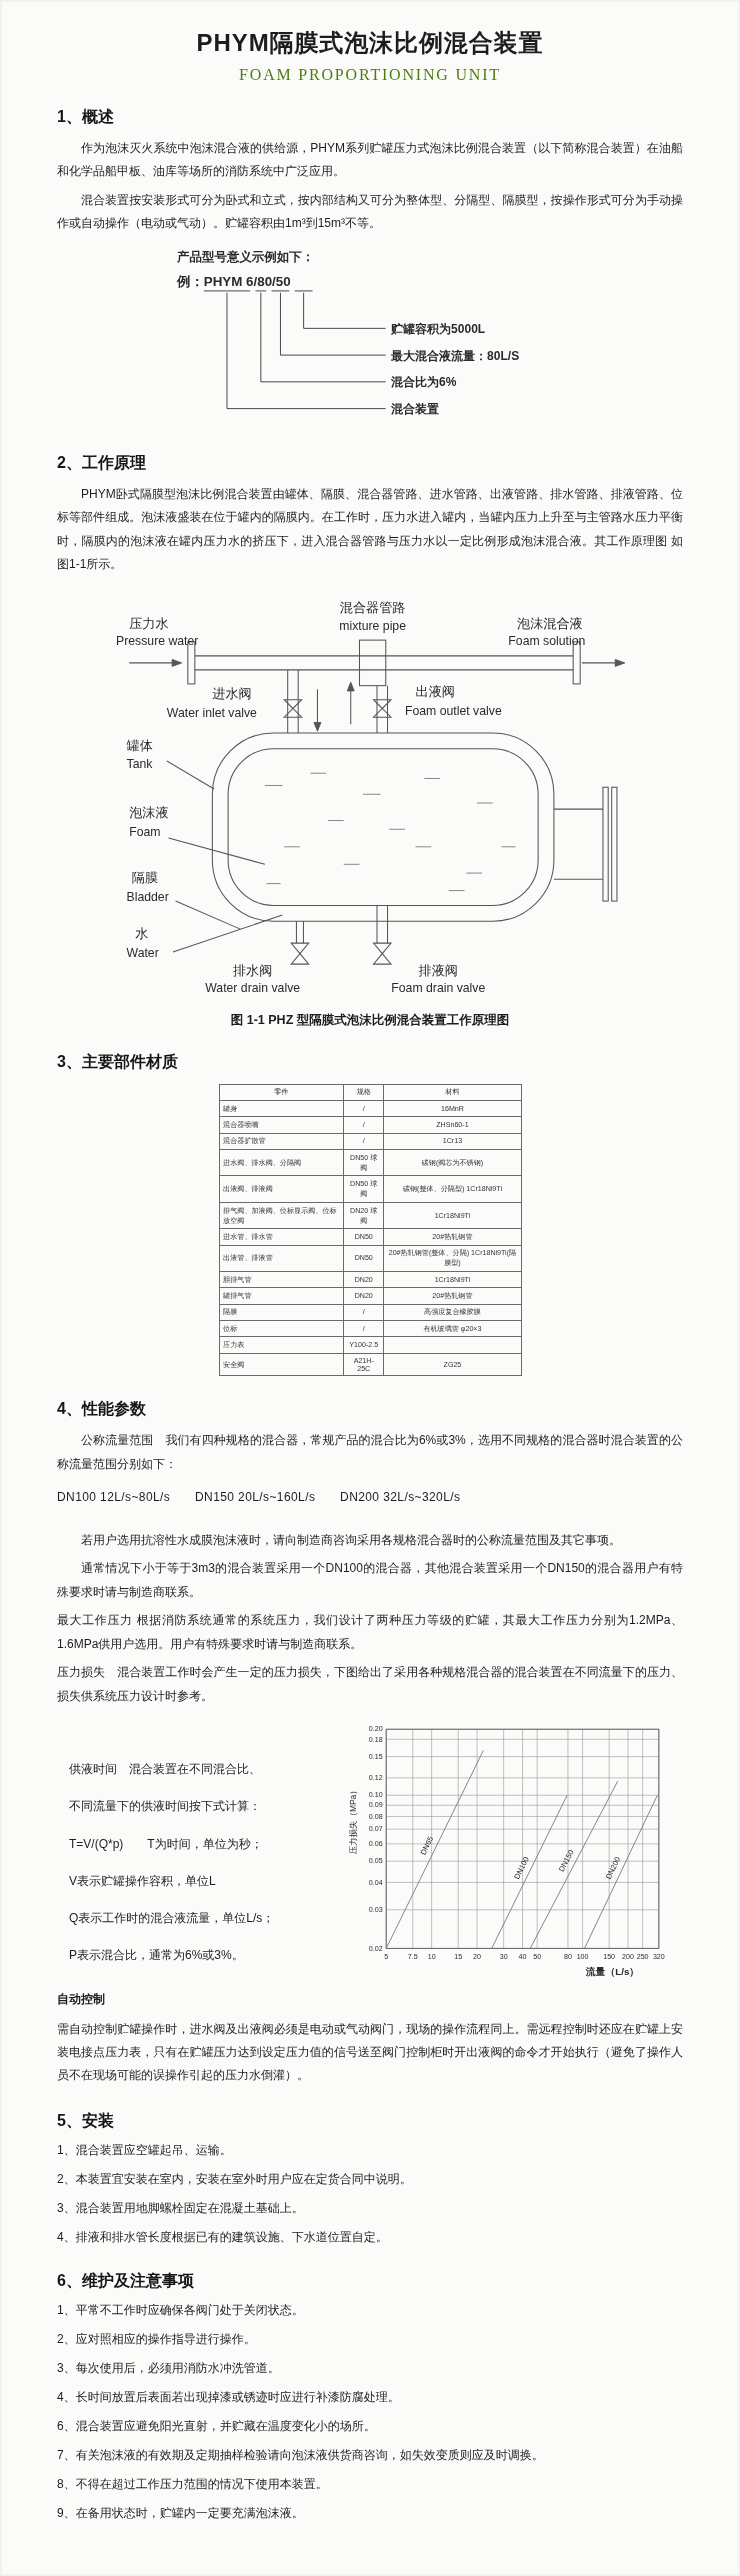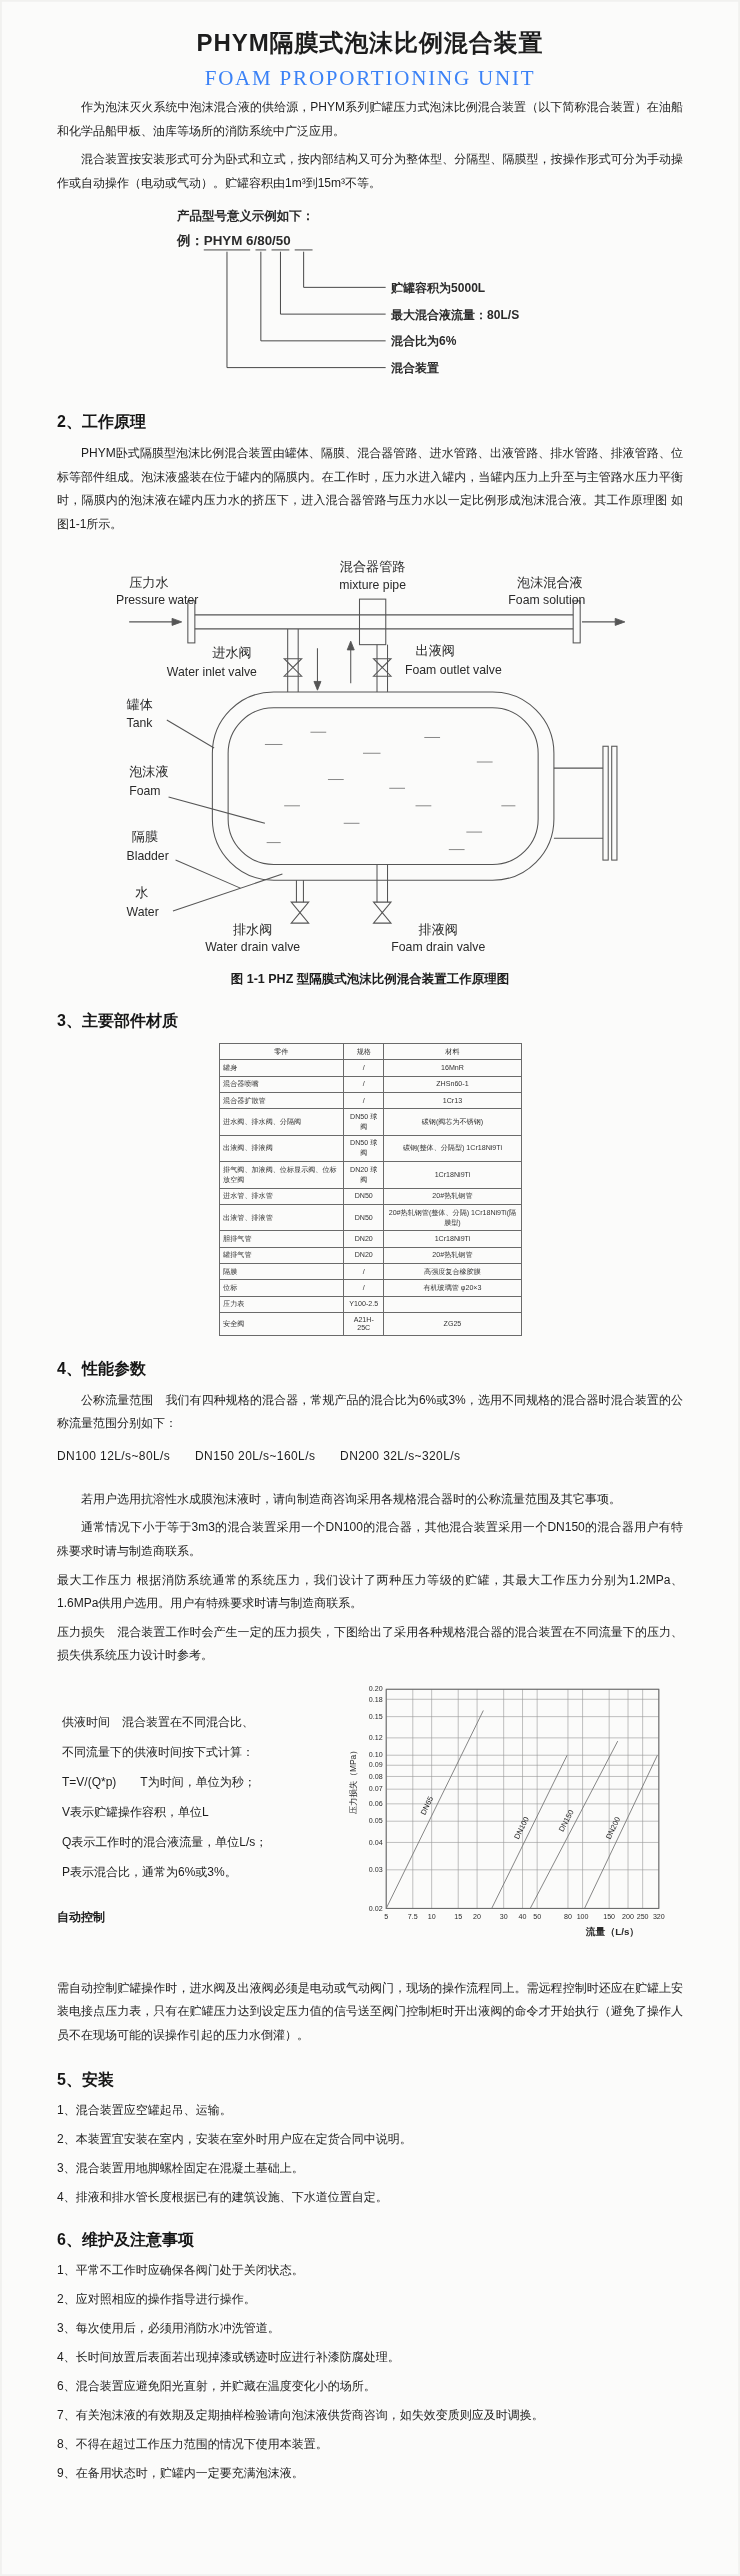--- a/index.html
+++ b/index.html
@@ -4,47 +4,48 @@
 <style>
   html,body{margin:0;padding:0;background:#efefed;}
   .page{
     width:740px;min-height:2576px;margin:0 auto;background:#fbfbfa;
     box-sizing:border-box;padding:14.3px 57px 36px 57px;
     font-family:"Liberation Sans","DejaVu Sans",sans-serif;
     color:#1d1d1d;position:relative;
     box-shadow:inset 0 0 0 1.8px #f1f1ef;
   }
   .doc-title{text-align:center;font-size:24px;font-weight:bold;letter-spacing:0.9px;margin-top:12.5px;}
-  .doc-subtitle{text-align:center;font-size:21px;font-family:"Liberation Serif","DejaVu Serif",serif;letter-spacing:1.8px;margin-top:7.1px;color:#3b82f6;}
+  .doc-subtitle{text-align:center;font-size:16px;font-family:"Liberation Serif","DejaVu Serif",serif;letter-spacing:1.8px;margin-top:7.1px;color:#4d7c0f;}
   h2.sec{font-size:16px;font-weight:bold;margin:23px 0 9px 0;color:#161616;}
   p.body{font-size:12px;line-height:1.95;margin:5.3px 0;text-align:justify;}
   p.indent{text-indent:2em;}
   .center-block{display:flex;justify-content:center;}
   svg text{fill:#2a2a2a;}
   .figure-caption{text-align:center;font-size:12.5px;font-weight:bold;margin:9px 0 3.6px 0;}
   table.mat{border-collapse:collapse;margin:10.7px auto;width:303px;}
   table.mat th,table.mat td{border:0.9px solid #6a6a6a;font-size:7.1px;padding:2.7px 3.6px;text-align:center;color:#333;font-weight:normal;}
   table.mat th{background:#fbfbfa;}
   table.mat td:first-child{text-align:left;}
   .flow-line{font-size:12px;margin:12.5px 0 23px 0;letter-spacing:0.4px;}
   .chart-row{display:flex;margin-top:7.1px;}
   .chart-left{width:46%;padding-top:30px;}
-  .chart-left .ln{font-size:12px;line-height:2.1;margin:5px;}
+  .chart-left .ln{font-size:12px;line-height:2.1;margin:12px;}
   .chart-right{width:54%;}
   .auto-head{font-size:12px;font-weight:bold;margin-top:23px;}
   .list p{font-size:12px;line-height:1.6;margin:9.8px 0;}
 </style>
 </head>
 <body>
 
 <div class="page">
 
   <div class="doc-title">PHYM隔膜式泡沫比例混合装置</div>
   <div class="doc-subtitle">FOAM PROPORTIONING UNIT</div>
 
+  <h2 class="sec">1、概述</h2>
   <p class="body indent">作为泡沫灭火系统中泡沫混合液的供给源，PHYM系列贮罐压力式泡沫比例混合装置（以下简称混合装置）在油船和化学品船甲板、油库等场所的消防系统中广泛应用。</p>
   <p class="body indent">混合装置按安装形式可分为卧式和立式，按内部结构又可分为整体型、分隔型、隔膜型，按操作形式可分为手动操作或自动操作（电动或气动）。贮罐容积由1m³到15m³不等。</p>
 
   <div class="center-block">
     <svg width="419" height="189" viewBox="0 0 470 212">
       <text x="18" y="22" font-size="14" font-weight="bold">产品型号意义示例如下：</text>
       <text x="18" y="50" font-size="15" font-weight="bold">例：PHYM 6/80/50</text>
       <g stroke="#444" stroke-width="1.1" fill="none">
         <line x1="48" y1="56" x2="100" y2="56"></line>
         <line x1="106" y1="56" x2="118" y2="56"></line>

